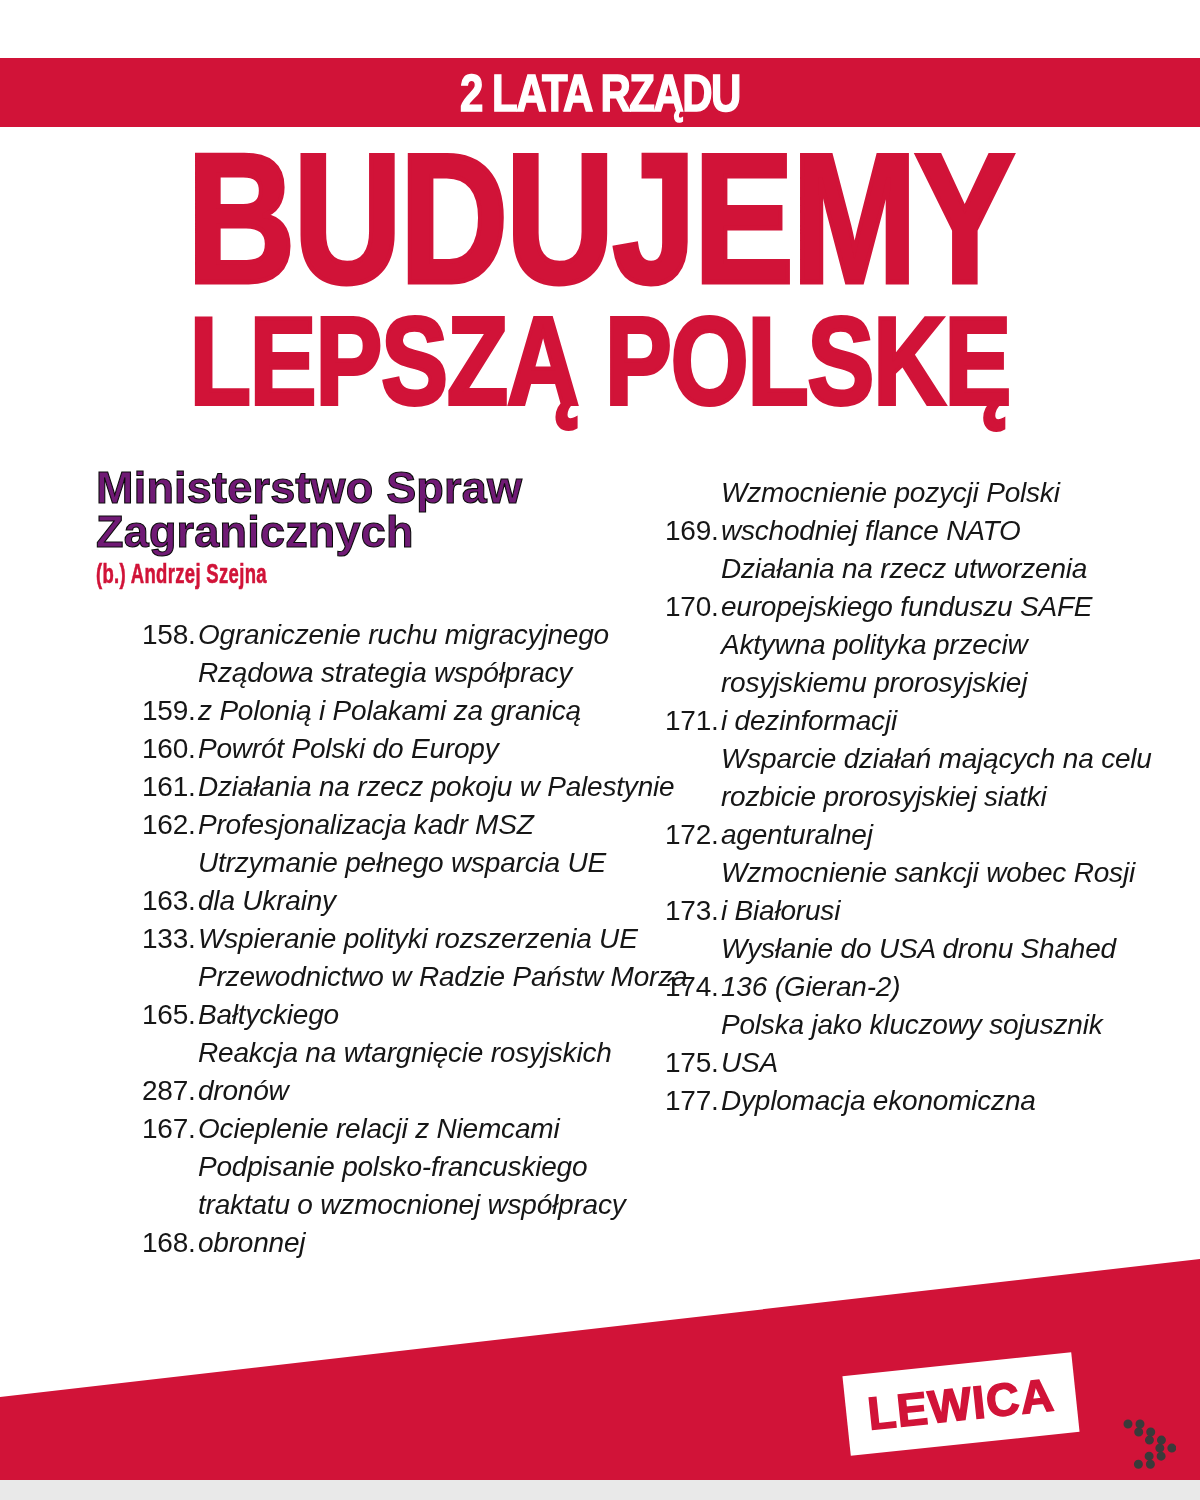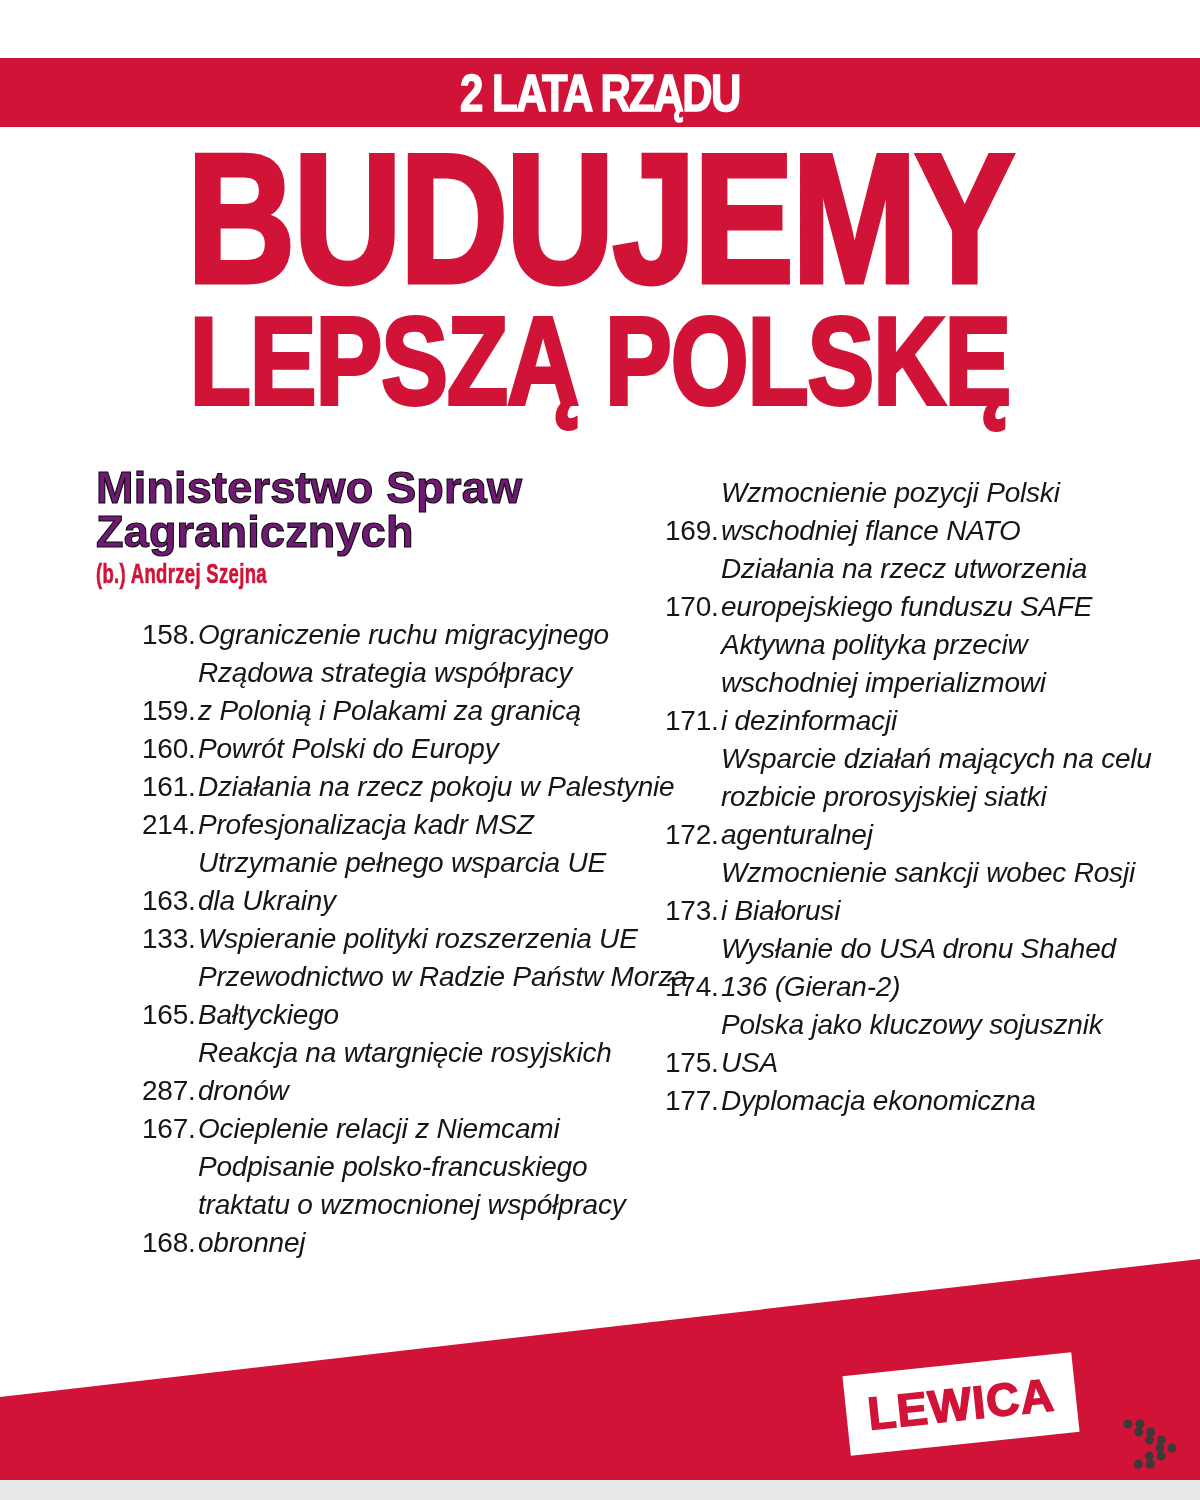--- a/index.html
+++ b/index.html
@@ -111,21 +111,21 @@
           <span class="line">Powrót Polski do Europy</span>
         </span>
       </li>
       <li class="item">
         <span class="num">161.</span>
         <span class="lines">
           <span class="line">Działania na rzecz pokoju w Palestynie</span>
         </span>
       </li>
       <li class="item">
-        <span class="num">214.</span>
+        <span class="num">162.</span>
         <span class="lines">
           <span class="line">Profesjonalizacja kadr MSZ</span>
         </span>
       </li>
       <li class="item">
         <span class="num">163.</span>
         <span class="lines">
           <span class="line">Utrzymanie pełnego wsparcia UE</span>
           <span class="line">dla Ukrainy</span>
         </span>
@@ -177,21 +177,21 @@
         <span class="num">170.</span>
         <span class="lines">
           <span class="line">Działania na rzecz utworzenia</span>
           <span class="line">europejskiego funduszu SAFE</span>
         </span>
       </li>
       <li class="item">
         <span class="num">171.</span>
         <span class="lines">
           <span class="line">Aktywna polityka przeciw</span>
-          <span class="line">wschodniej imperializmowi</span>
+          <span class="line">rosyjskiemu prorosyjskiej</span>
           <span class="line">i dezinformacji</span>
         </span>
       </li>
       <li class="item">
         <span class="num">172.</span>
         <span class="lines">
           <span class="line">Wsparcie działań mających na celu</span>
           <span class="line">rozbicie prorosyjskiej siatki</span>
           <span class="line">agenturalnej</span>
         </span>

